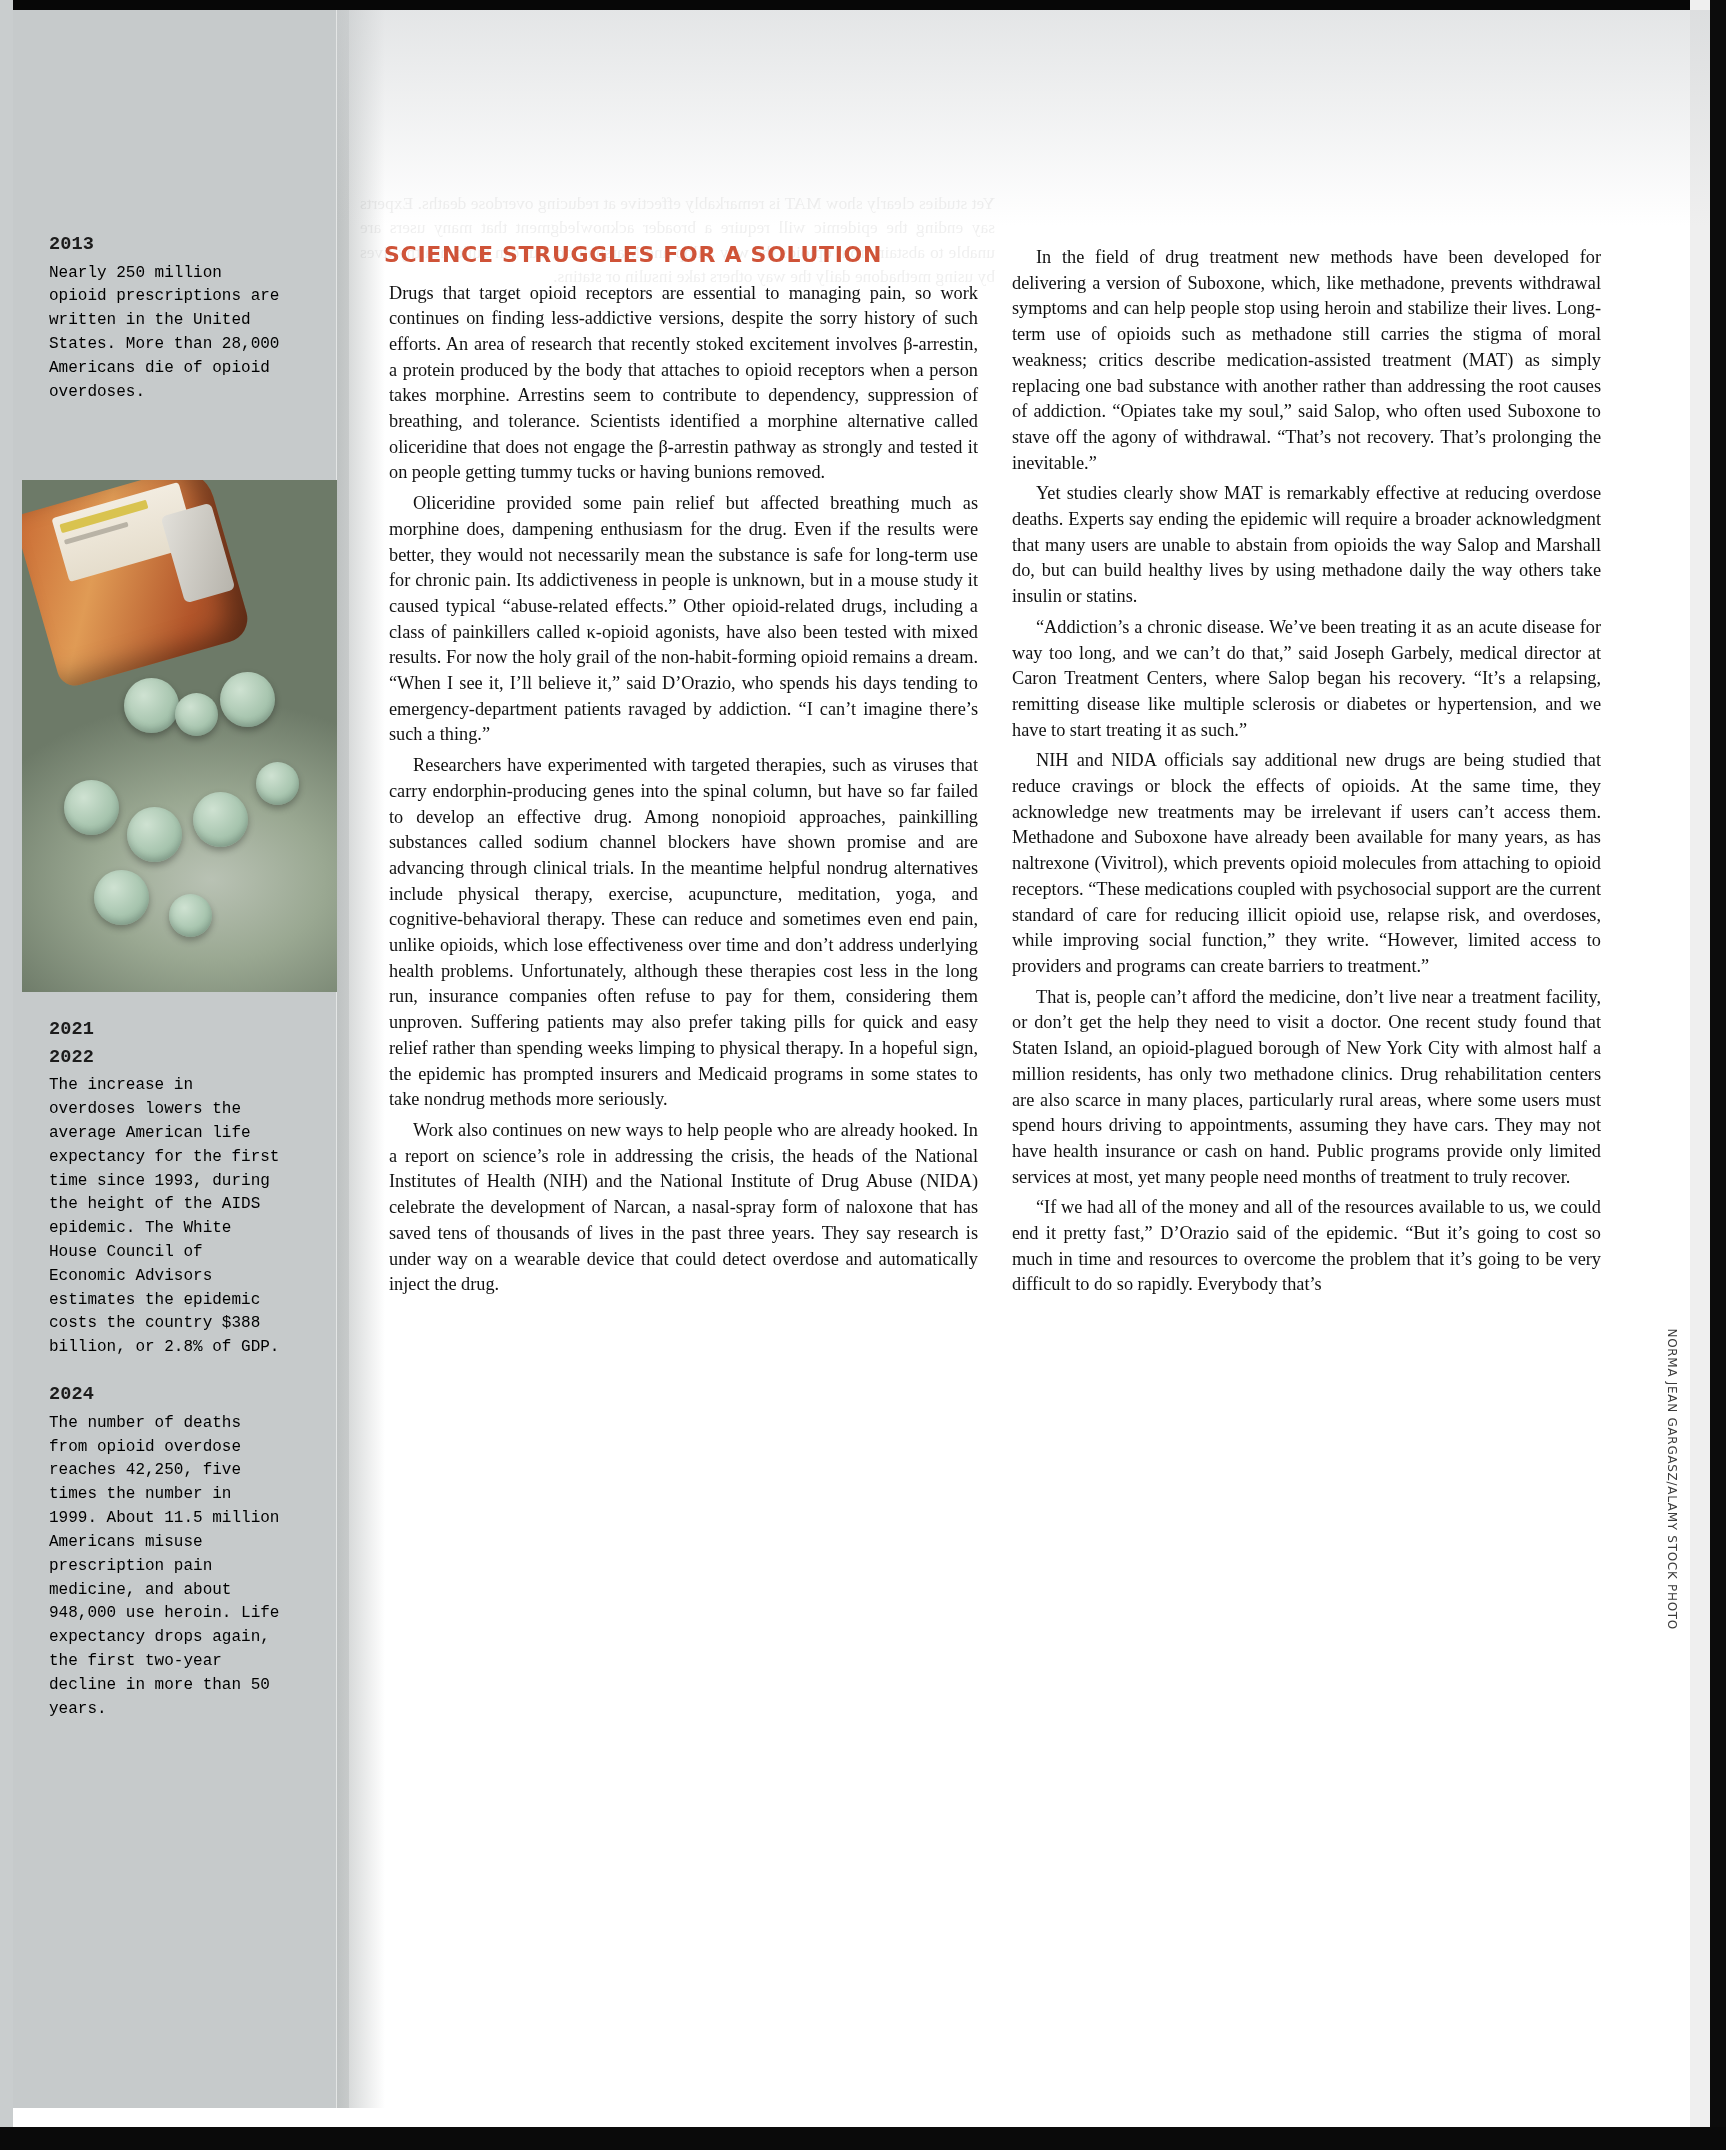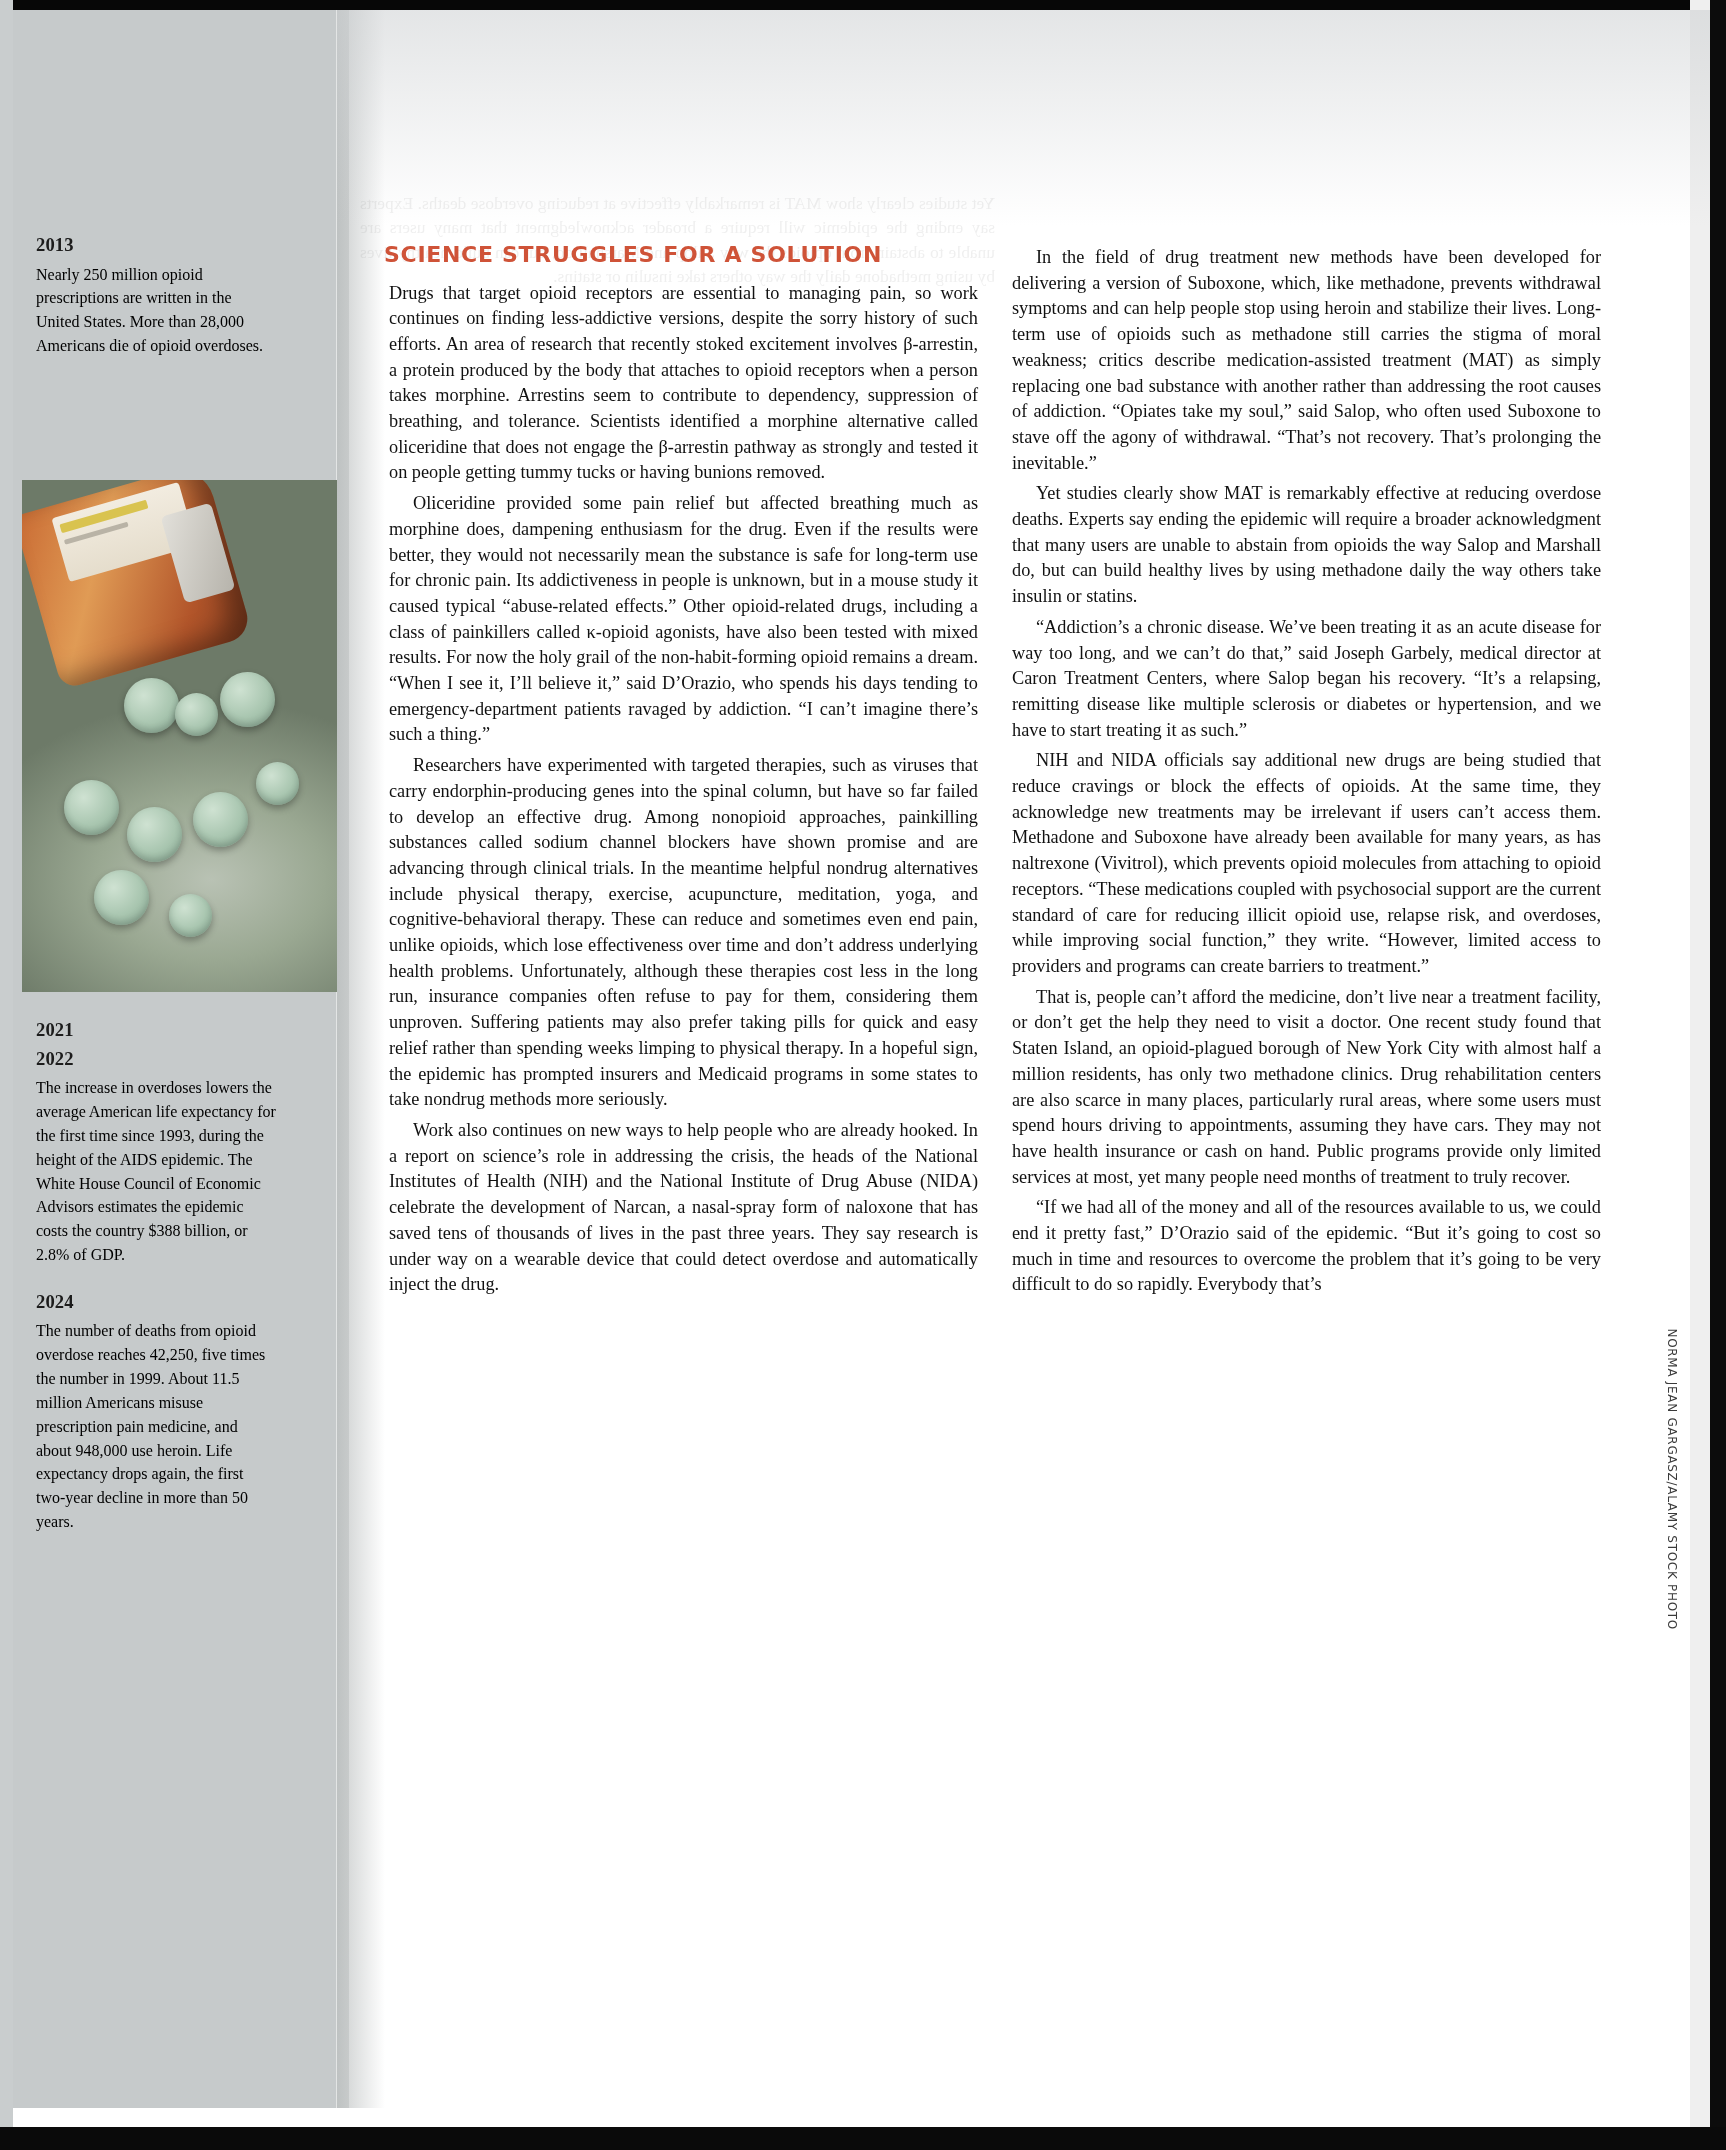--- a/index.html
+++ b/index.html
@@ -61,24 +61,24 @@
     position: absolute;
     left: 336px;
     top: 9.6px;
     width: 13px;
     height: 2098px;
     background: #e3e5e5;
   }
 
   .timeline {
     position: absolute;
-    left: 36px;
+    left: 49px;
     top: 234px;
     width: 240px;
-    font-family: Liberation Serif, serif;
+    font-family: Liberation Mono, monospace;
   }
   .tl-year {
     font-size: 18.6px;
     font-weight: bold;
     color: #1c1c1c;
     margin-bottom: 6.6px;
     letter-spacing: 0.1px;
   }
   .tl-text {
     font-size: 16px;

